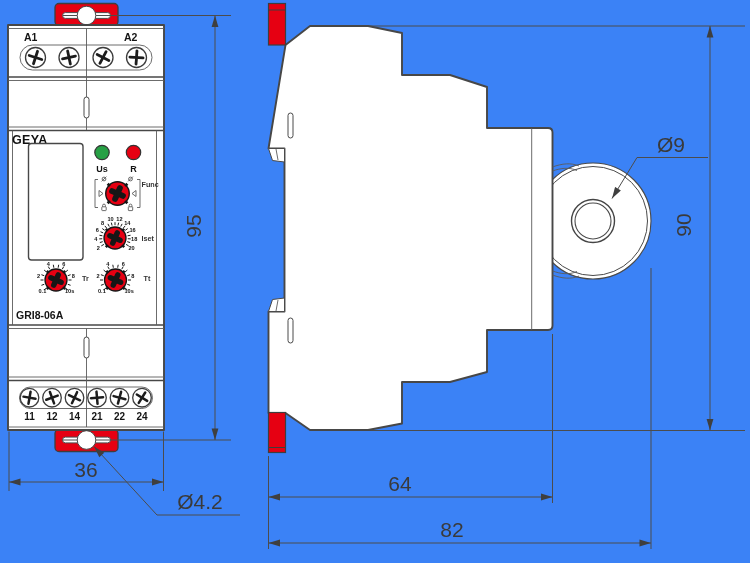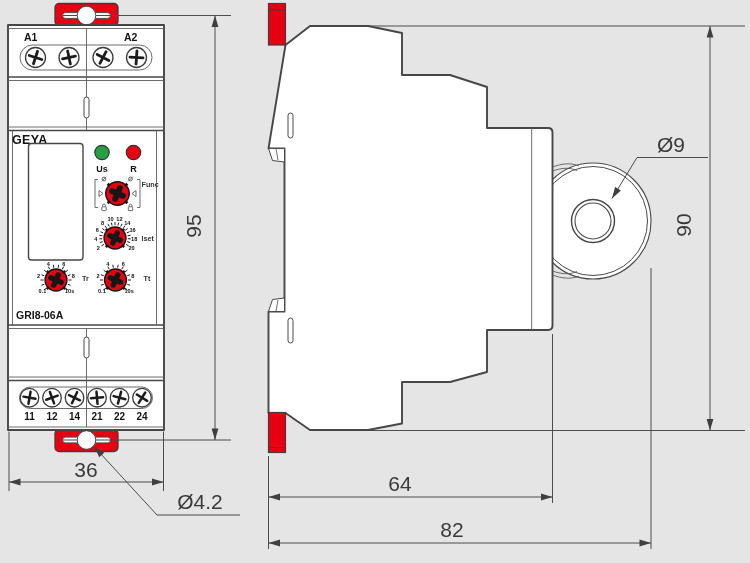--- a/index.html
+++ b/index.html
@@ -1,16 +1,16 @@
 <!DOCTYPE html>
 <html><head>
 <meta charset="utf-8">
 <style>
   html,body{margin:0;padding:0;background:#ffffff;}
-  .stage{position:relative;width:750px;height:563px;background:#e5e5e5;overflow:hidden;}
+  .stage{position:relative;width:750px;height:563px;background:#3b82f6;overflow:hidden;}
   svg{display:block;}
   text{font-family:"Liberation Sans",sans-serif;fill:#1f1f1f;}
   .outline{fill:#fff;stroke:#474747;stroke-width:1.9;stroke-linejoin:round;}
   .med{stroke:#474747;stroke-width:1.4;fill:none;}
   .thin{stroke:#5b5b5b;stroke-width:0.9;fill:none;}
   .dim{stroke:#4c4c4c;stroke-width:1;fill:none;}
   .dim-text{font-size:21px;fill:#3a3a3a;}
   .lbl{font-weight:bold;fill:#141414;}
   .lbl-10{font-size:10px;}
   .lbl-105{font-size:10.5px;}

